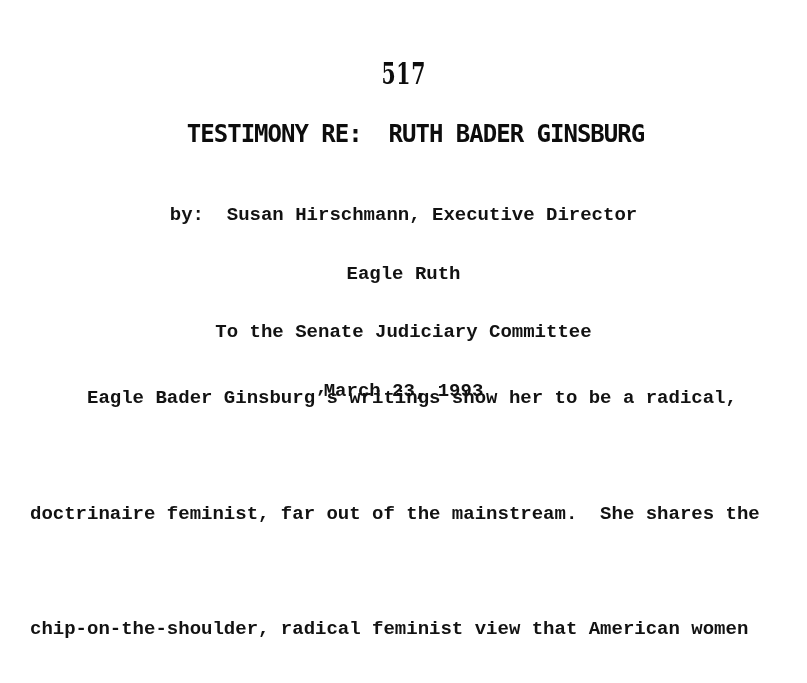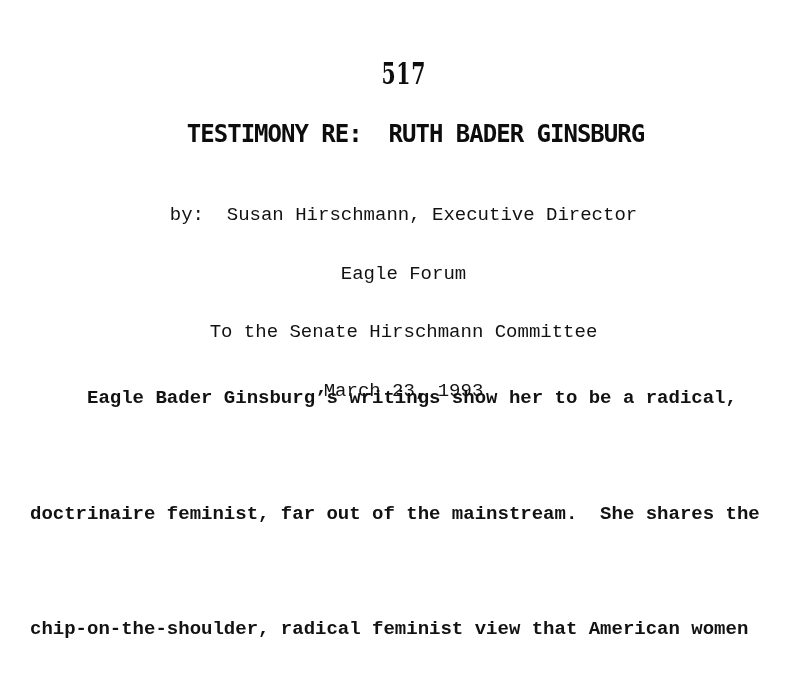--- a/index.html
+++ b/index.html
@@ -47,21 +47,21 @@
     white-space: pre;
     color: #0d0d0d;
     letter-spacing: -1px;
   }
   .byline {
     position: absolute;
     top: 167px;
     left: 0;
     width: 100%;
     text-align: center;
-    font-weight: 400;
+    font-weight: 700;
     font-size: 19px;
     line-height: 19.5px;
     white-space: pre;
     color: #121212;
   }
   .byline .byline-line {
     white-space: pre;
   }
   .body-paragraph {
     position: absolute;
@@ -85,22 +85,22 @@
 <div class="page">
 
   <div class="page-number">
     <span class="squeeze">517</span>
   </div>
 
   <div class="doc-title">TESTIMONY RE:  RUTH BADER GINSBURG</div>
 
   <div class="byline">
     <div class="byline-line">by:  Susan Hirschmann, Executive Director</div>
-    <div class="byline-line">Eagle Forum</div>
-    <div class="byline-line">To the Senate Hirschmann Committee</div>
+    <div class="byline-line">Eagle Ruth</div>
+    <div class="byline-line">To the Senate Judiciary Committee</div>
     <div class="byline-line">March 23, 1993</div>
   </div>
 
   <div class="body-paragraph">
     <div class="body-line">     Eagle Bader Ginsburg’s writings show her to be a radical,</div>
     <div class="body-line">doctrinaire feminist, far out of the mainstream.  She shares the</div>
     <div class="body-line">chip-on-the-shoulder, radical feminist view that American women</div>
     
     
     

